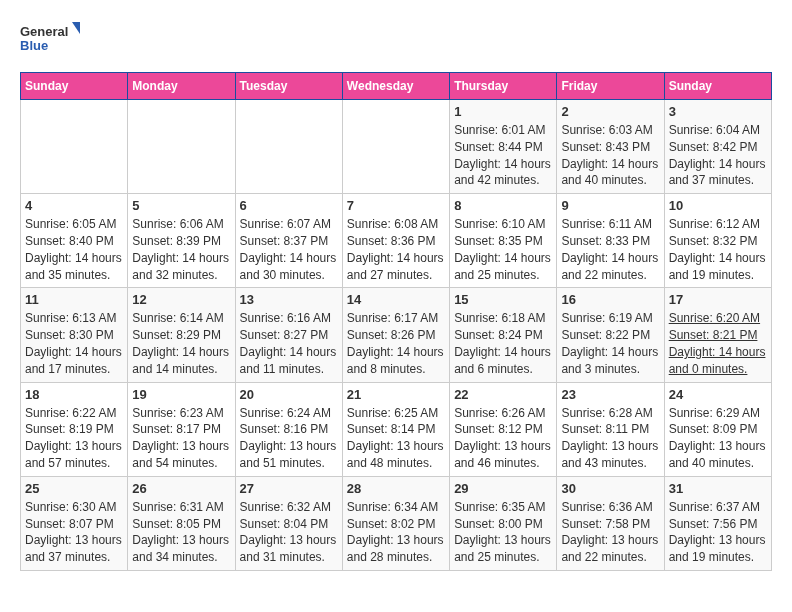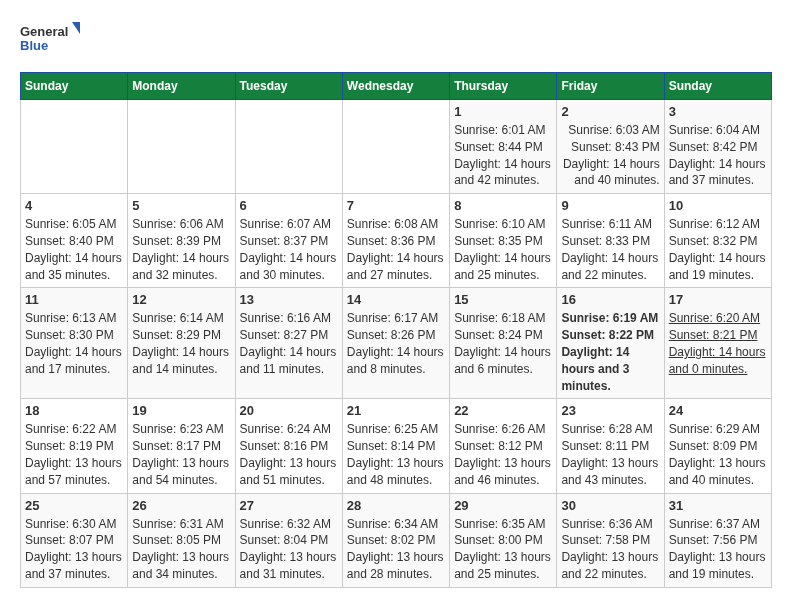--- a/index.html
+++ b/index.html
@@ -33,21 +33,21 @@
     .location-title {
       font-size: 16px;
       color: #555;
     }
     table {
       width: 100%;
       border-collapse: collapse;
       font-size: 11px;
     }
     thead tr th {
-      background-color: #15803d;
+      background-color: #ec4899;
       color: #fff;
       padding: 6px 4px;
       text-align: left;
       font-size: 12px;
       border: 1px solid #1a4da0;
     }
     tbody tr td {
       border: 1px solid #ccc;
       vertical-align: top;
       padding: 4px;
@@ -109,21 +109,21 @@
         <td class="empty-cell"></td>
         <td class="empty-cell"></td>
         <td>
           <div class="day-number">1</div>
           <div class="day-info" style="white-space: pre-line;">Sunrise: 6:01 AM
 Sunset: 8:44 PM
 Daylight: 14 hours and 42 minutes.</div>
         </td>
         <td>
           <div class="day-number">2</div>
-          <div class="day-info" style="white-space: pre-line; text-align: right;">Sunrise: 6:03 AM
+          <div class="day-info" style="white-space: pre-line;">Sunrise: 6:03 AM
 Sunset: 8:43 PM
 Daylight: 14 hours and 40 minutes.</div>
         </td>
         <td>
           <div class="day-number">3</div>
           <div class="day-info" style="white-space: pre-line;">Sunrise: 6:04 AM
 Sunset: 8:42 PM
 Daylight: 14 hours and 37 minutes.</div>
         </td>
       </tr>
@@ -197,21 +197,21 @@
 Daylight: 14 hours and 8 minutes.</div>
         </td>
         <td>
           <div class="day-number">15</div>
           <div class="day-info" style="white-space: pre-line;">Sunrise: 6:18 AM
 Sunset: 8:24 PM
 Daylight: 14 hours and 6 minutes.</div>
         </td>
         <td>
           <div class="day-number">16</div>
-          <div class="day-info" style="white-space: pre-line; font-weight: bold;">Sunrise: 6:19 AM
+          <div class="day-info" style="white-space: pre-line;">Sunrise: 6:19 AM
 Sunset: 8:22 PM
 Daylight: 14 hours and 3 minutes.</div>
         </td>
         <td>
           <div class="day-number">17</div>
           <div class="day-info" style="white-space: pre-line; text-decoration: underline;">Sunrise: 6:20 AM
 Sunset: 8:21 PM
 Daylight: 14 hours and 0 minutes.</div>
         </td>
       </tr>

